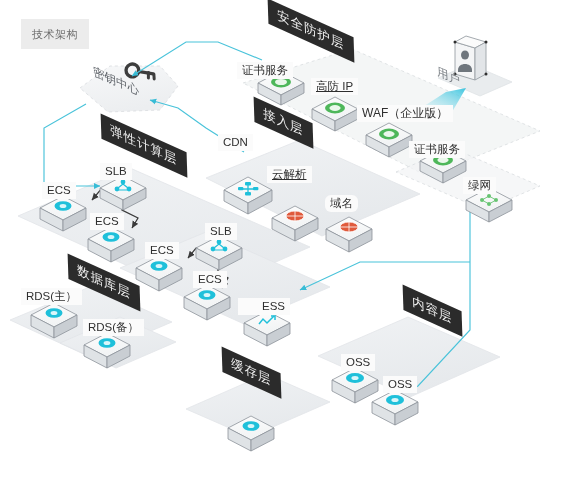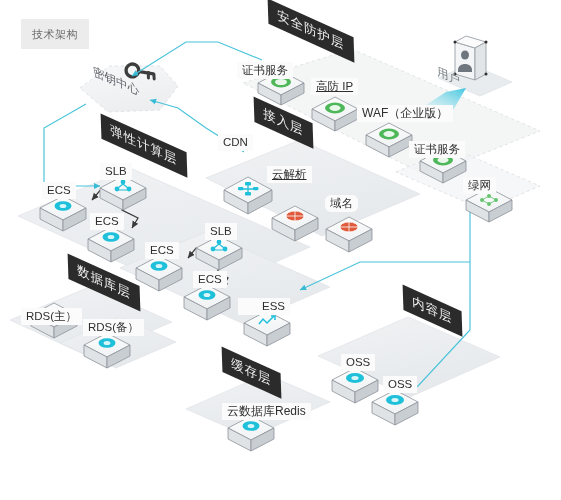--- a/index.html
+++ b/index.html
@@ -386,20 +386,19 @@
   <div class="node-label" style="left:325px;top:195px;border-radius:6px;">域名</div>
 
   <div class="node-label" style="left:100px;top:163px;">SLB</div>
   <div class="node-label" style="left:42px;top:182px;">ECS</div>
   <div class="node-label" style="left:90px;top:213px;">ECS</div>
   <div class="node-label" style="left:205px;top:223px;">SLB</div>
   <div class="node-label" style="left:145px;top:242px;">ECS</div>
   <div class="node-label" style="left:193px;top:271px;">ECS</div>
   <div class="node-label" style="left:238px;top:298px;padding-left:24px;">ESS</div>
 
-  <div class="node-label" style="left:21px;top:288px;margin-top:20px;">RDS(主）</div>
+  <div class="node-label" style="left:21px;top:288px;">RDS(主）</div>
   <div class="node-label" style="left:83px;top:319px;">RDS(备）</div>
-  <div class="node-label big" style="left:222px;top:403px;">云数据库Redis</div>
 
   <div class="node-label" style="left:341px;top:354px;">OSS</div>
   <div class="node-label" style="left:383px;top:376px;">OSS</div>
 
 </div>
 
 </body></html>

